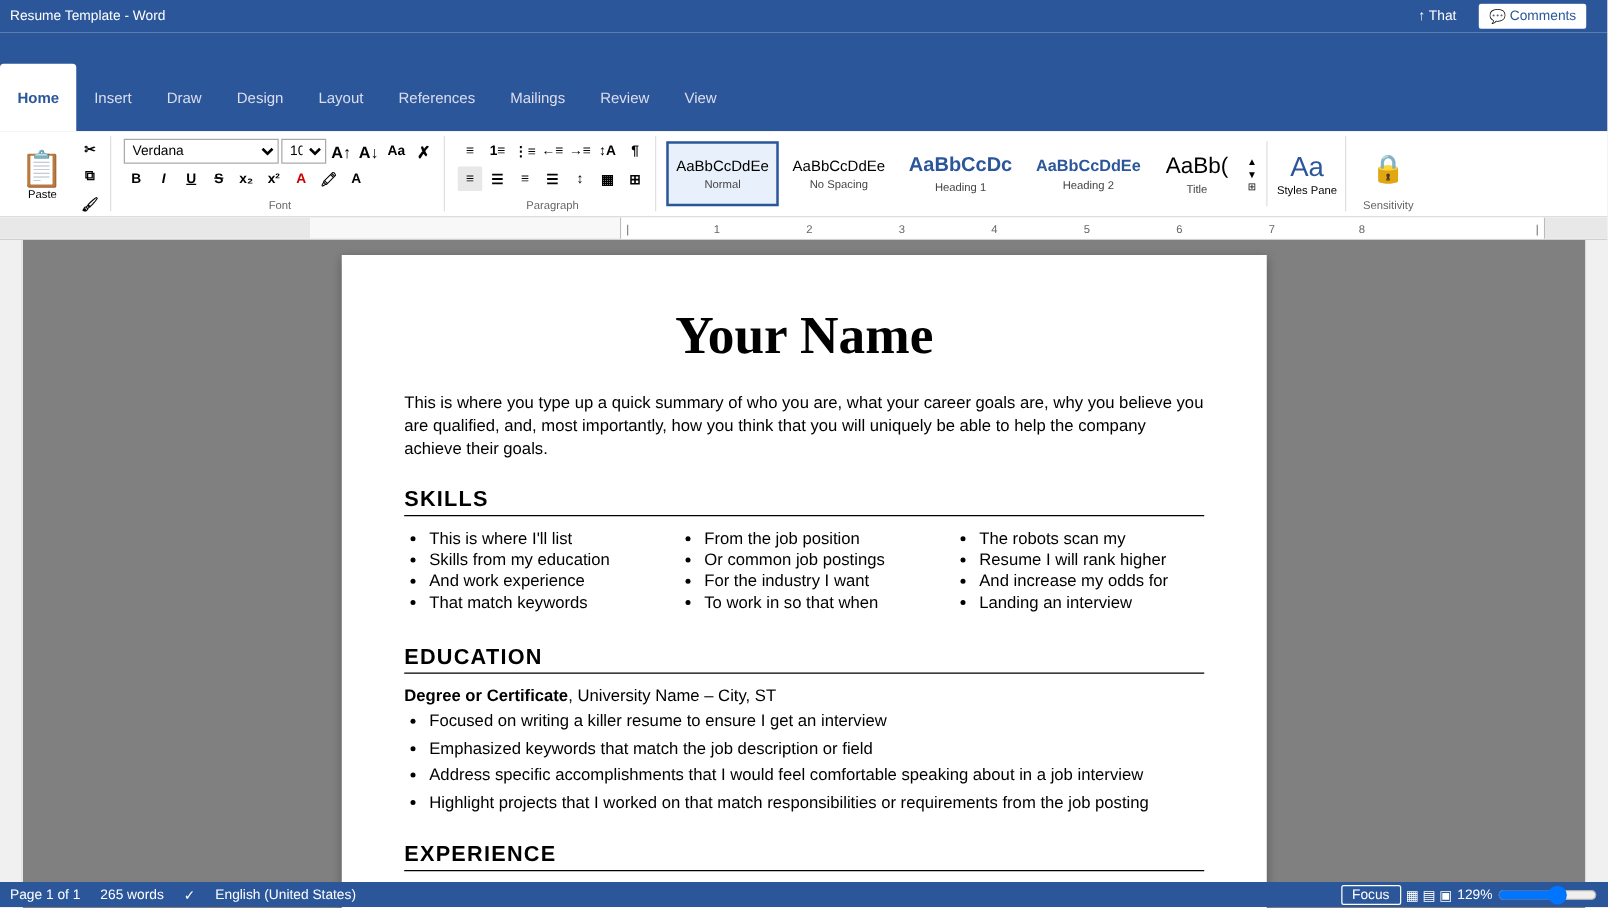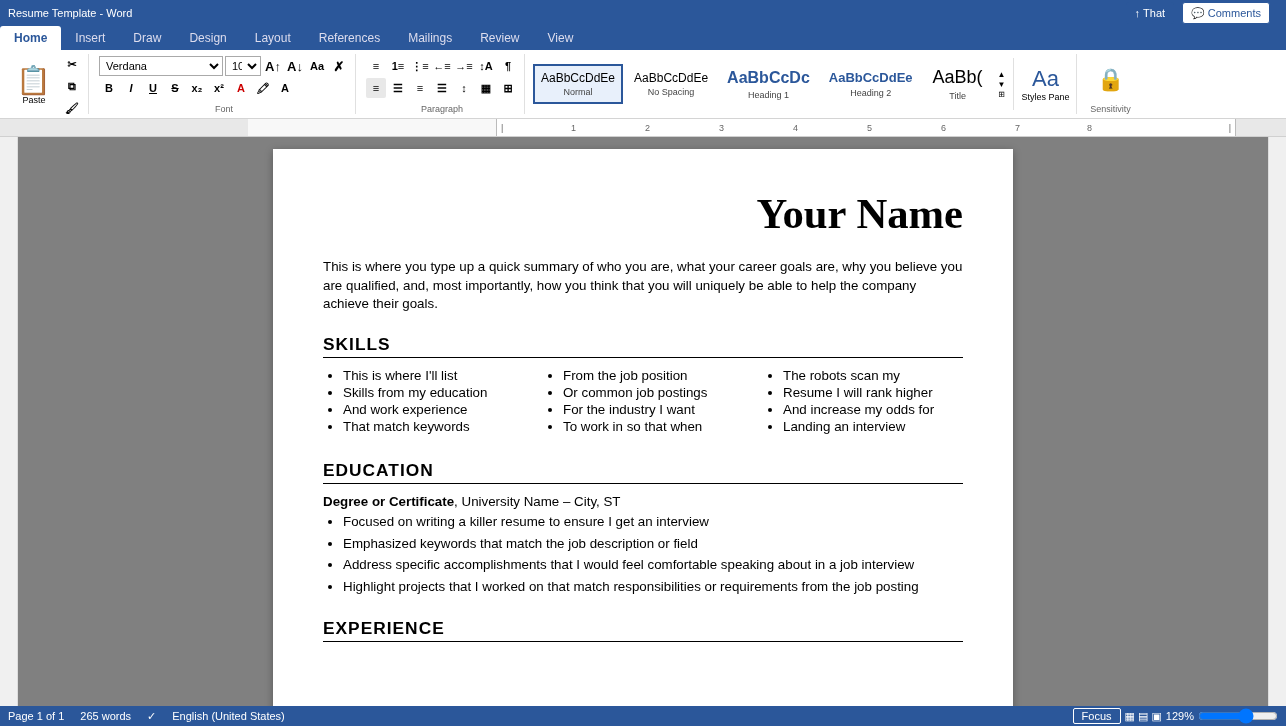--- a/index.html
+++ b/index.html
@@ -20,21 +20,21 @@
     select, .combo-box { border: 1px solid #aaa; font-size: 11px; height: 20px; padding: 0 2px; background: white; cursor: pointer; }
     .font-name-box { width: 124px; }
     .font-size-box { width: 36px; }
     .icon-btn { width: 20px; height: 20px; display: flex; align-items: center; justify-content: center; border: 1px solid transparent; border-radius: 2px; cursor: pointer; font-size: 11px; font-weight: bold; }
     .bold-btn { font-weight: bold; }
     .italic-btn { font-style: italic; }
     .underline-btn { text-decoration: underline; }
 
     
     .styles-gallery { display: flex; align-items: center; gap: 3px; }
-    .style-item { border: 2px solid transparent; padding: 2px 6px; cursor: pointer; text-align: center; min-width: 68px; height: 40px; display: flex; flex-direction: column; align-items: center; justify-content: center; font-size: 11px; }
+    .style-item { border: 2px solid transparent; padding: 2px 6px; cursor: pointer; text-align: center; min-width: 68px; height: 52px; display: flex; flex-direction: column; align-items: center; justify-content: center; font-size: 11px; }
     .style-item.active { border-color: #2b579a; background: #e8f0fb; }
     .style-item .preview { font-size: 13px; line-height: 1.2; }
     .style-item .label { font-size: 9px; color: #444; margin-top: 2px; }
     .style-normal .preview { font-family: Verdana, sans-serif; font-size: 12px; }
     .style-nospacing .preview { font-size: 12px; }
     .style-h1 .preview { font-size: 16px; font-weight: bold; color: #2b579a; }
     .style-h2 .preview { font-size: 13px; font-weight: bold; color: #2b579a; }
 
     
     .ruler { background: #f8f8f8; border-bottom: 1px solid #d0d0d0; height: 18px; display: flex; align-items: center; padding: 0; position: relative; overflow: hidden; }
@@ -43,21 +43,21 @@
     
     .main-area { display: flex; height: calc(726px - 28px - 68px - 18px - 22px); }
     .left-sidebar { width: 18px; background: #f0f0f0; border-right: 1px solid #ddd; }
     .scroll-area { flex: 1; background: #808080; overflow-y: auto; padding: 12px 0; display: flex; justify-content: center; }
     .right-sidebar { width: 18px; background: #f0f0f0; border-left: 1px solid #ddd; }
 
     
     .doc { width: 740px; background: white; box-shadow: 0 2px 8px rgba(0,0,0,0.3); padding: 40px 50px 40px 50px; min-height: 900px; font-family: Verdana, Geneva, sans-serif; font-size: 10pt; color: #000; position: relative; }
 
     
-    .doc-header { display: flex; justify-content: flex-end; align-items: flex-start; margin-bottom: 20px; gap: 12px; }
+    .doc-header { display: flex; justify-content: center; align-items: flex-start; margin-bottom: 20px; gap: 12px; }
     .doc-name { font-family: 'Times New Roman', serif; font-size: 32pt; font-weight: bold; }
     .doc-contact { text-align: right; font-size: 10pt; line-height: 1.5; }
 
     .doc-summary { font-size: 10pt; line-height: 1.4; margin-bottom: 20px; }
 
     .section-title { font-size: 13pt; font-weight: bold; letter-spacing: 1px; border-bottom: 1.5px solid #000; padding-bottom: 2px; margin-bottom: 10px; margin-top: 18px; font-family: Verdana, sans-serif; }
 
     .skills-grid { display: grid; grid-template-columns: 1fr 1fr 1fr; gap: 0 20px; font-size: 10pt; }
     .skills-col ul { list-style: disc; margin-left: 20px; }
     .skills-col ul li { margin-bottom: 2px; }
@@ -84,21 +84,21 @@
     .gallery-arrow span { font-size: 8px; }
 
     
     .header-right { display: flex; align-items: center; gap: 8px; padding: 0 8px; }
     .share-btn, .comments-btn { display: flex; align-items: center; gap: 3px; border: 1px solid #2b579a; border-radius: 3px; padding: 2px 8px; font-size: 11px; cursor: pointer; color: #2b579a; background: white; height: 22px; }
     .share-btn { background: #2b579a; color: white; }
 
     .top-bar { display: flex; justify-content: space-between; align-items: center; background: #2b579a; padding: 2px 8px; }
     .top-bar-title { color: white; font-size: 11px; }
     .tabs-row { display: flex; background: #2b579a; align-items: flex-end; padding-left: 0; }
-    .tab { color: #dde; padding: 5px 14px; font-size: 12px; cursor: pointer; border-radius: 0; }
+    .tab { color: #dde; padding: 20px 14px; font-size: 12px; cursor: pointer; border-radius: 0; margin-top: 25px; }
     .tab.active { background: white; color: #2b579a; font-weight: 600; border-radius: 3px 3px 0 0; }
   </style>
 </head>
 <body>
 
 <div class="top-bar">
   <div class="top-bar-title">Resume Template - Word</div>
   <div class="header-right">
     <button class="share-btn">
       <span>↑</span>

